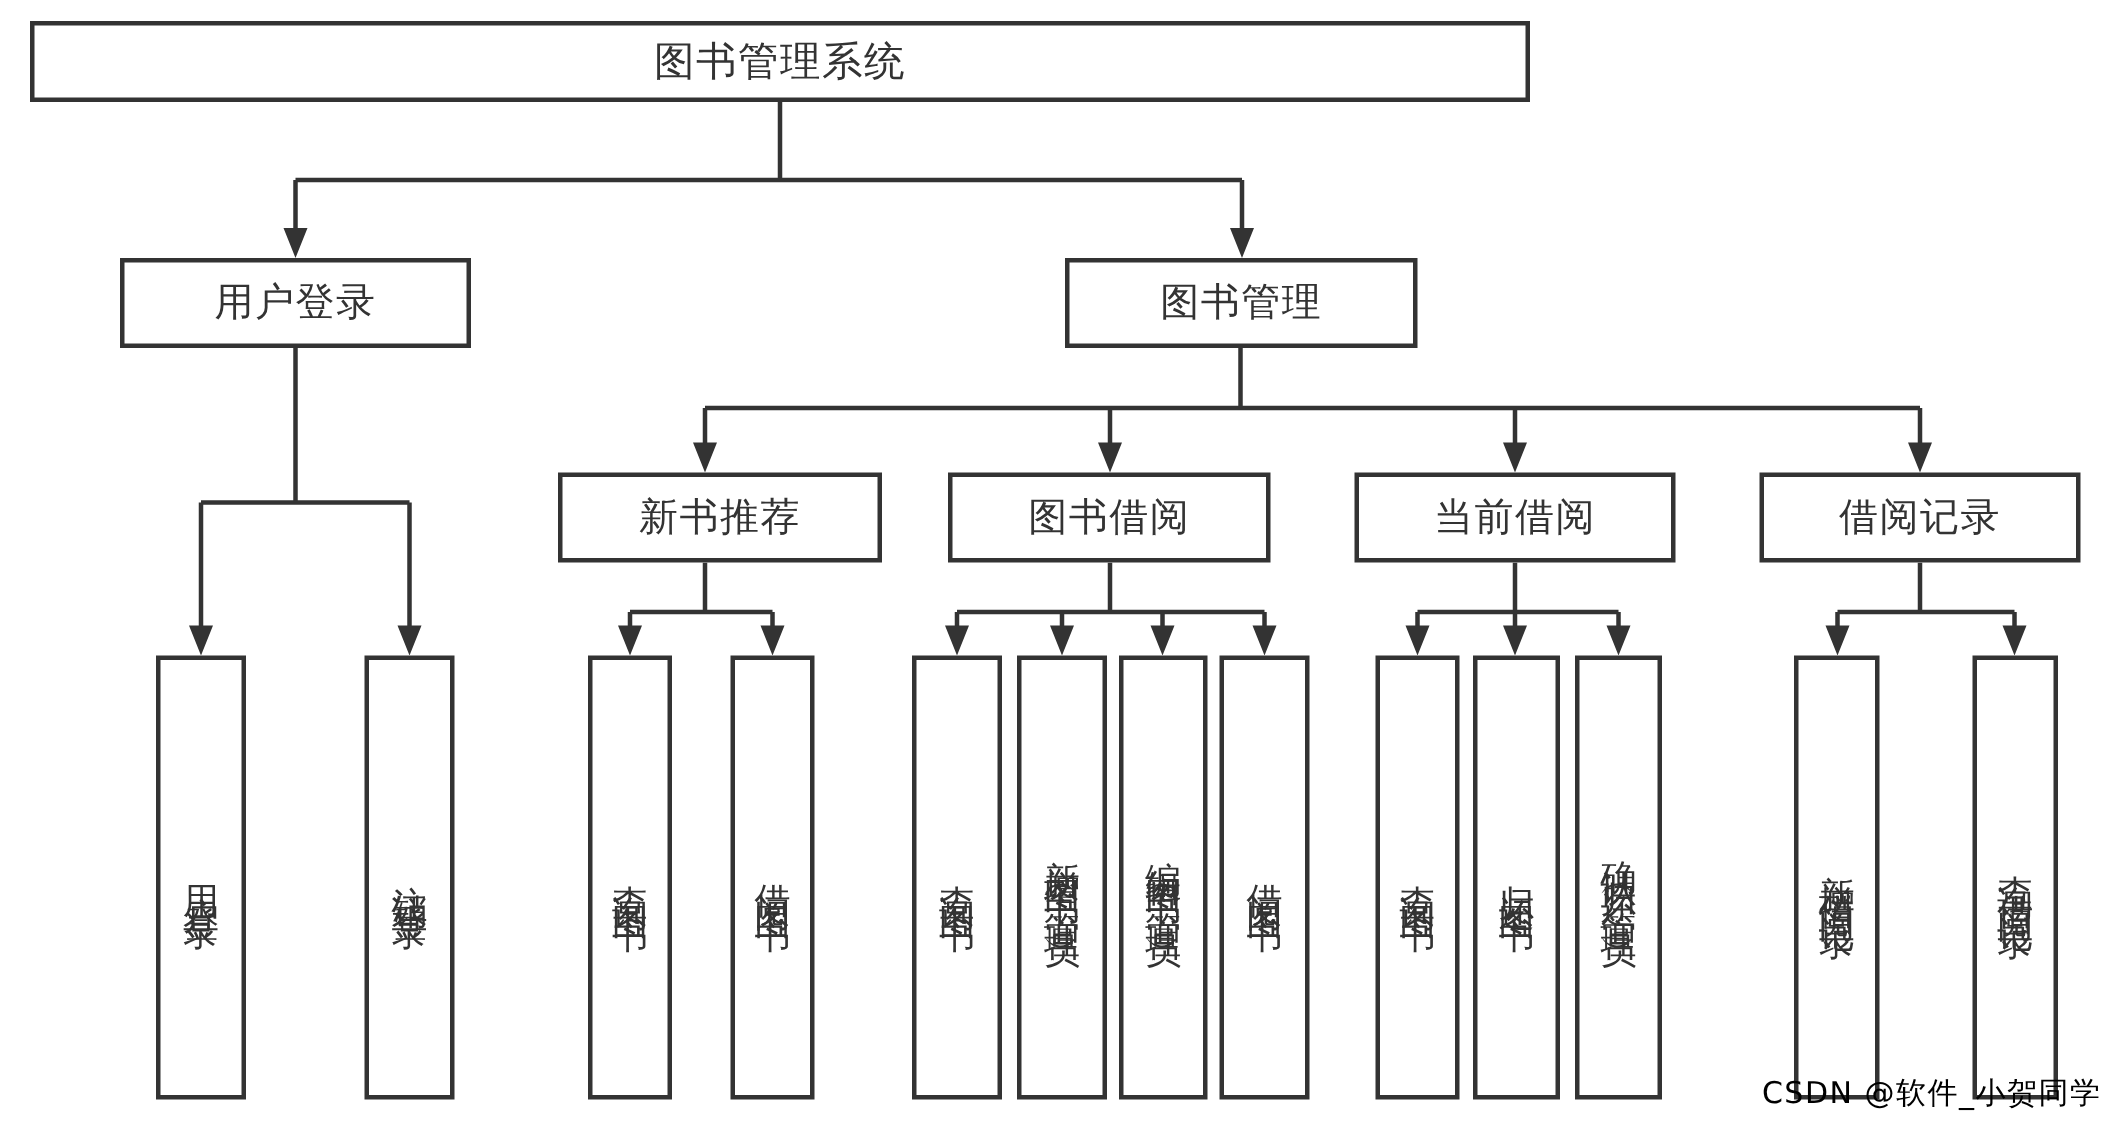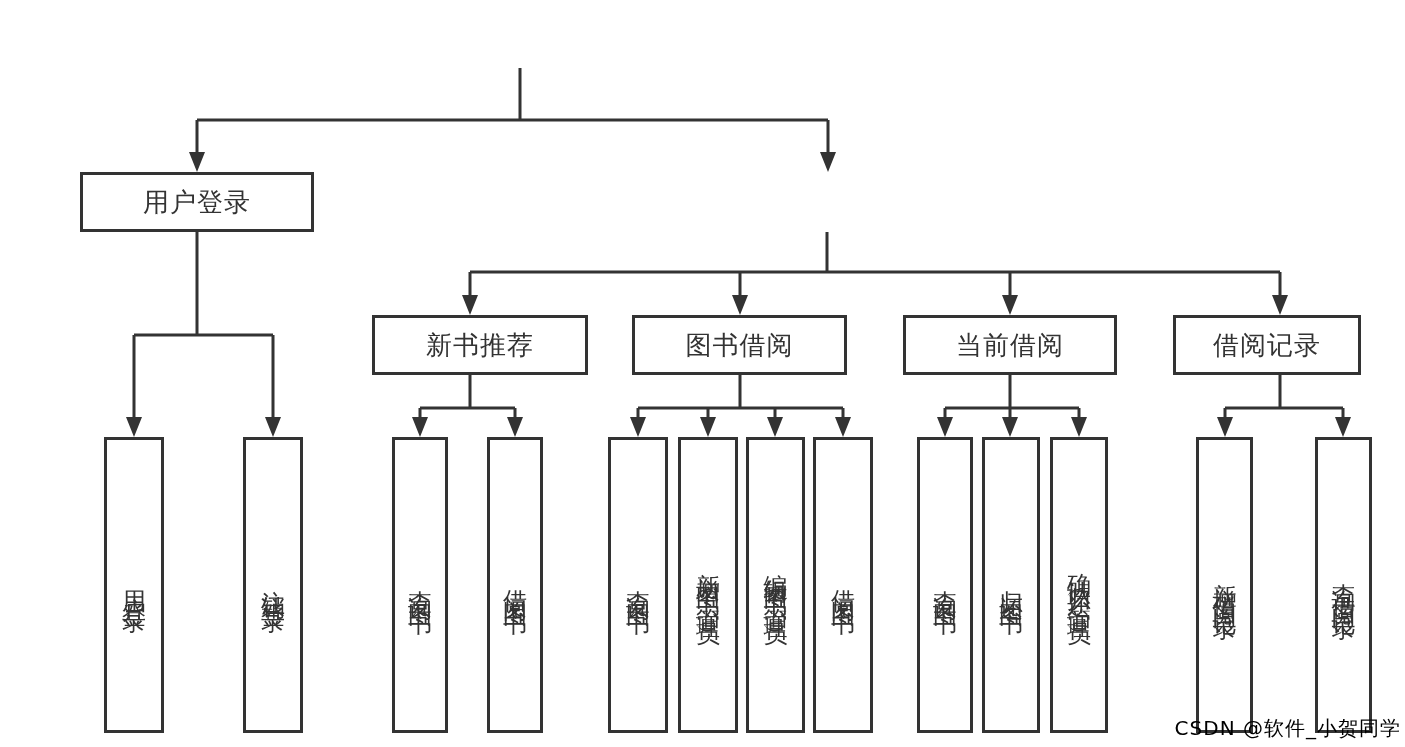--- a/index.html
+++ b/index.html
@@ -78,35 +78,41 @@
       <path d="M189,152 L205,152 L197,172 Z M820,152 L836,152 L828,172 Z"></path>
       <path d="M126,417 L142,417 L134,437 Z M265,417 L281,417 L273,437 Z"></path>
       <path d="M462,295 L478,295 L470,315 Z M732,295 L748,295 L740,315 Z M1002,295 L1018,295 L1010,315 Z M1272,295 L1288,295 L1280,315 Z"></path>
       <path d="M412,417 L428,417 L420,437 Z M507,417 L523,417 L515,437 Z"></path>
       <path d="M630,417 L646,417 L638,437 Z M700,417 L716,417 L708,437 Z M767,417 L783,417 L775,437 Z M835,417 L851,417 L843,437 Z"></path>
       <path d="M937,417 L953,417 L945,437 Z M1002,417 L1018,417 L1010,437 Z M1071,417 L1087,417 L1079,437 Z"></path>
       <path d="M1217,417 L1233,417 L1225,437 Z M1335,417 L1351,417 L1343,437 Z"></path>
     </g>
   </svg>
 
+  <div class="box root-box" style="left:20px;top:14px;width:1000px;height:54px">
+    <span class="lbl-h">图书管理系统</span>
+  </div>
 
   <div class="box" style="left:80px;top:172px;width:234px;height:60px">
     <span class="lbl-h">用户登录</span>
+  </div>
+  <div class="box" style="left:710px;top:172px;width:235px;height:60px">
+    <span class="lbl-h">图书管理</span>
   </div>
 
   <div class="box" style="left:372px;top:315px;width:216px;height:60px">
     <span class="lbl-h">新书推荐</span>
   </div>
   <div class="box" style="left:903px;top:315px;width:214px;height:60px">
     <span class="lbl-h">当前借阅</span>
   </div>
   <div class="box" style="left:632px;top:315px;width:215px;height:60px">
     <span class="lbl-h">图书借阅</span>
   </div>
-  <div class="box" style="left:1173px;top:315px;width:188px;height:60px">
+  <div class="box" style="left:1173px;top:315px;width:214px;height:60px">
     <span class="lbl-h">借阅记录</span>
   </div>
 
   <div class="box" style="left:104px;top:437px;width:60px;height:296px">
     <span class="lbl-v">用户登录</span>
   </div>
   <div class="box" style="left:243px;top:437px;width:60px;height:296px">
     <span class="lbl-v">注销登录</span>
   </div>
 

